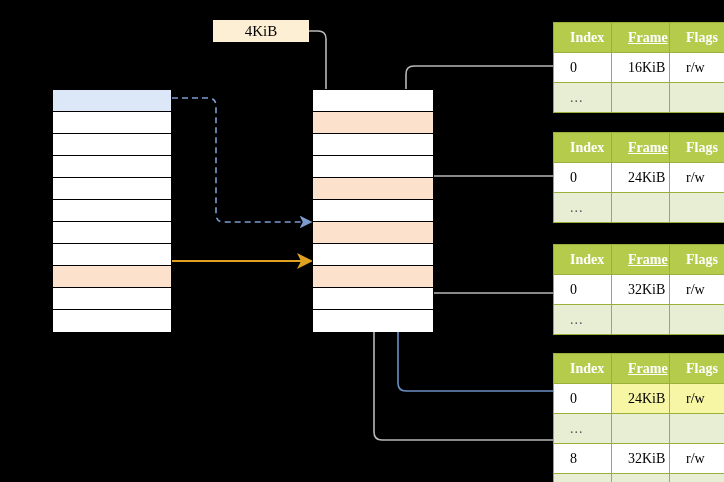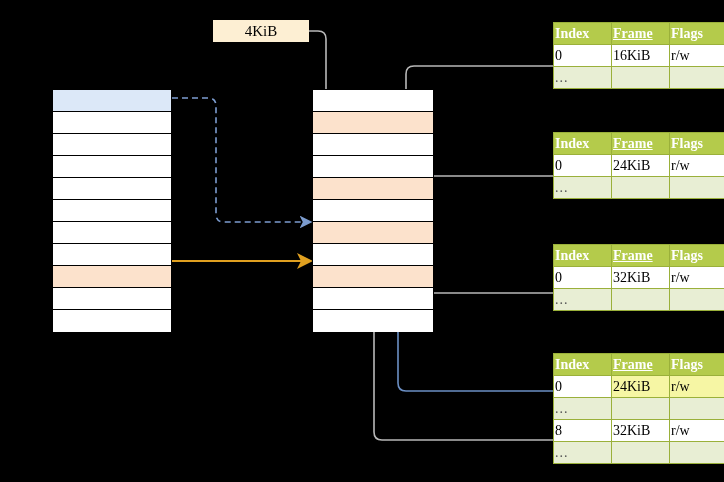--- a/index.html
+++ b/index.html
@@ -46,22 +46,22 @@
   
   .ptable{
     position:absolute;
     border-collapse:collapse;
     background:#ffffff;
     table-layout:fixed;
   }
   .ptable th,.ptable td{
     border:1px solid #9ab03a;
     font-size:14px;
-    padding:0 1px;
-    height:22px;
+    padding:0 16px;
+    height:30px;
     box-sizing:border-box;
     text-align:left;
     font-weight:normal;
     color:#000000;
     white-space:nowrap;
     overflow:hidden;
   }
   .ptable th{
     background:#b4cb4b;
     color:#ffffff;

